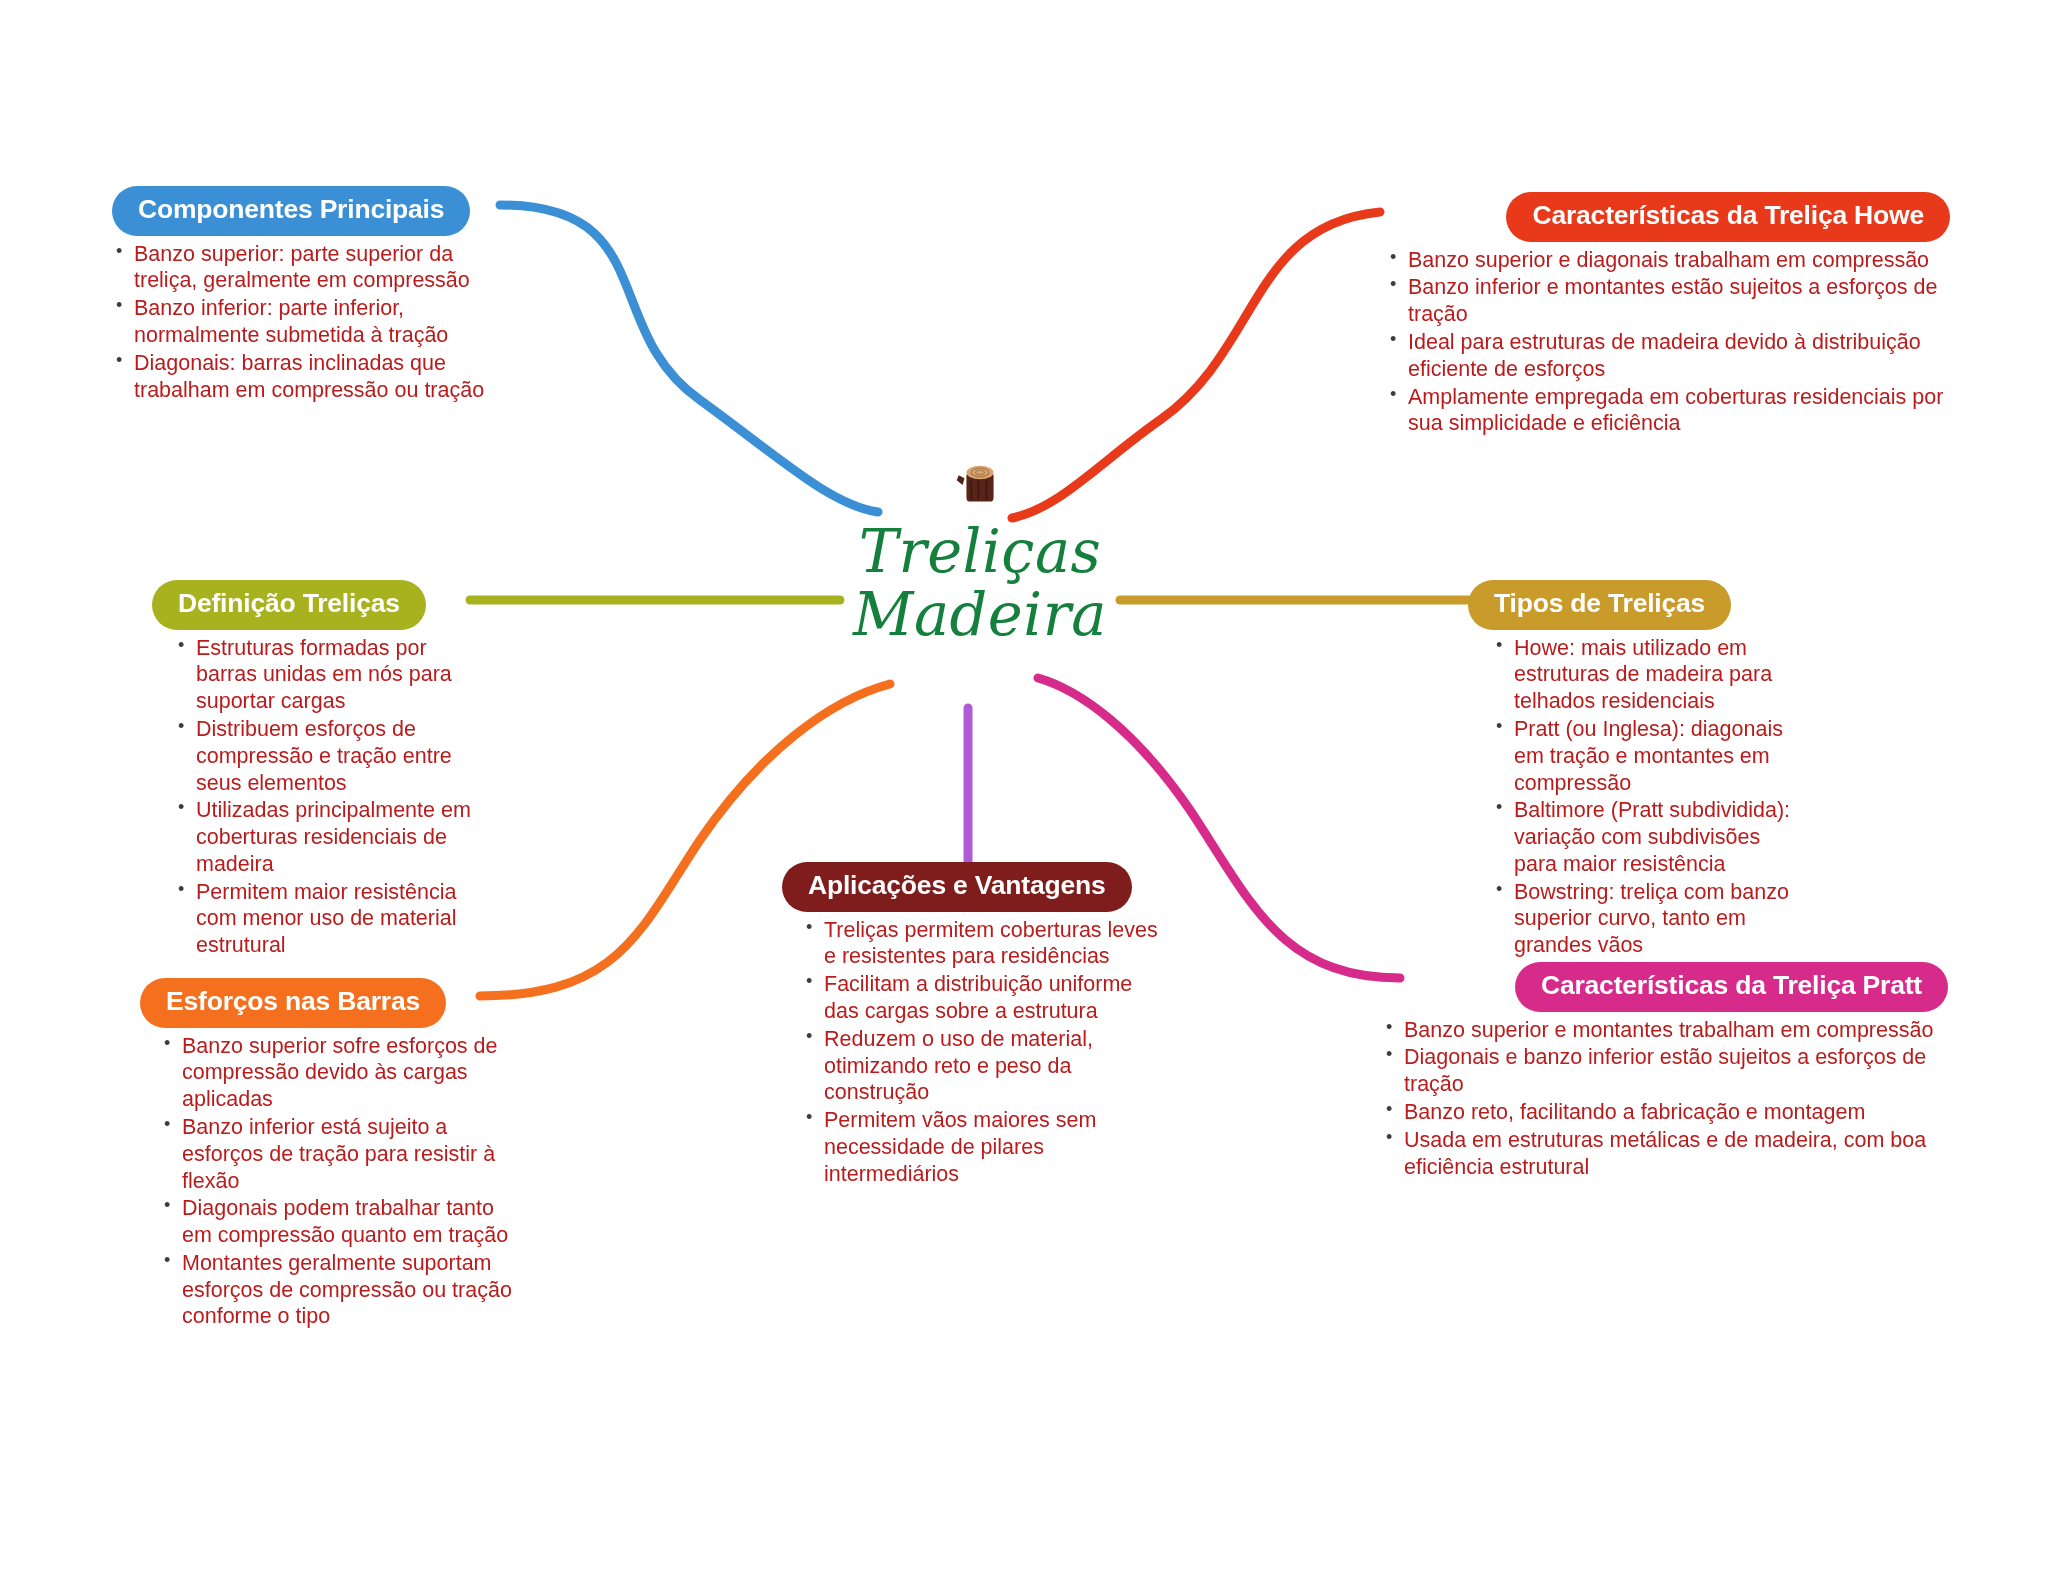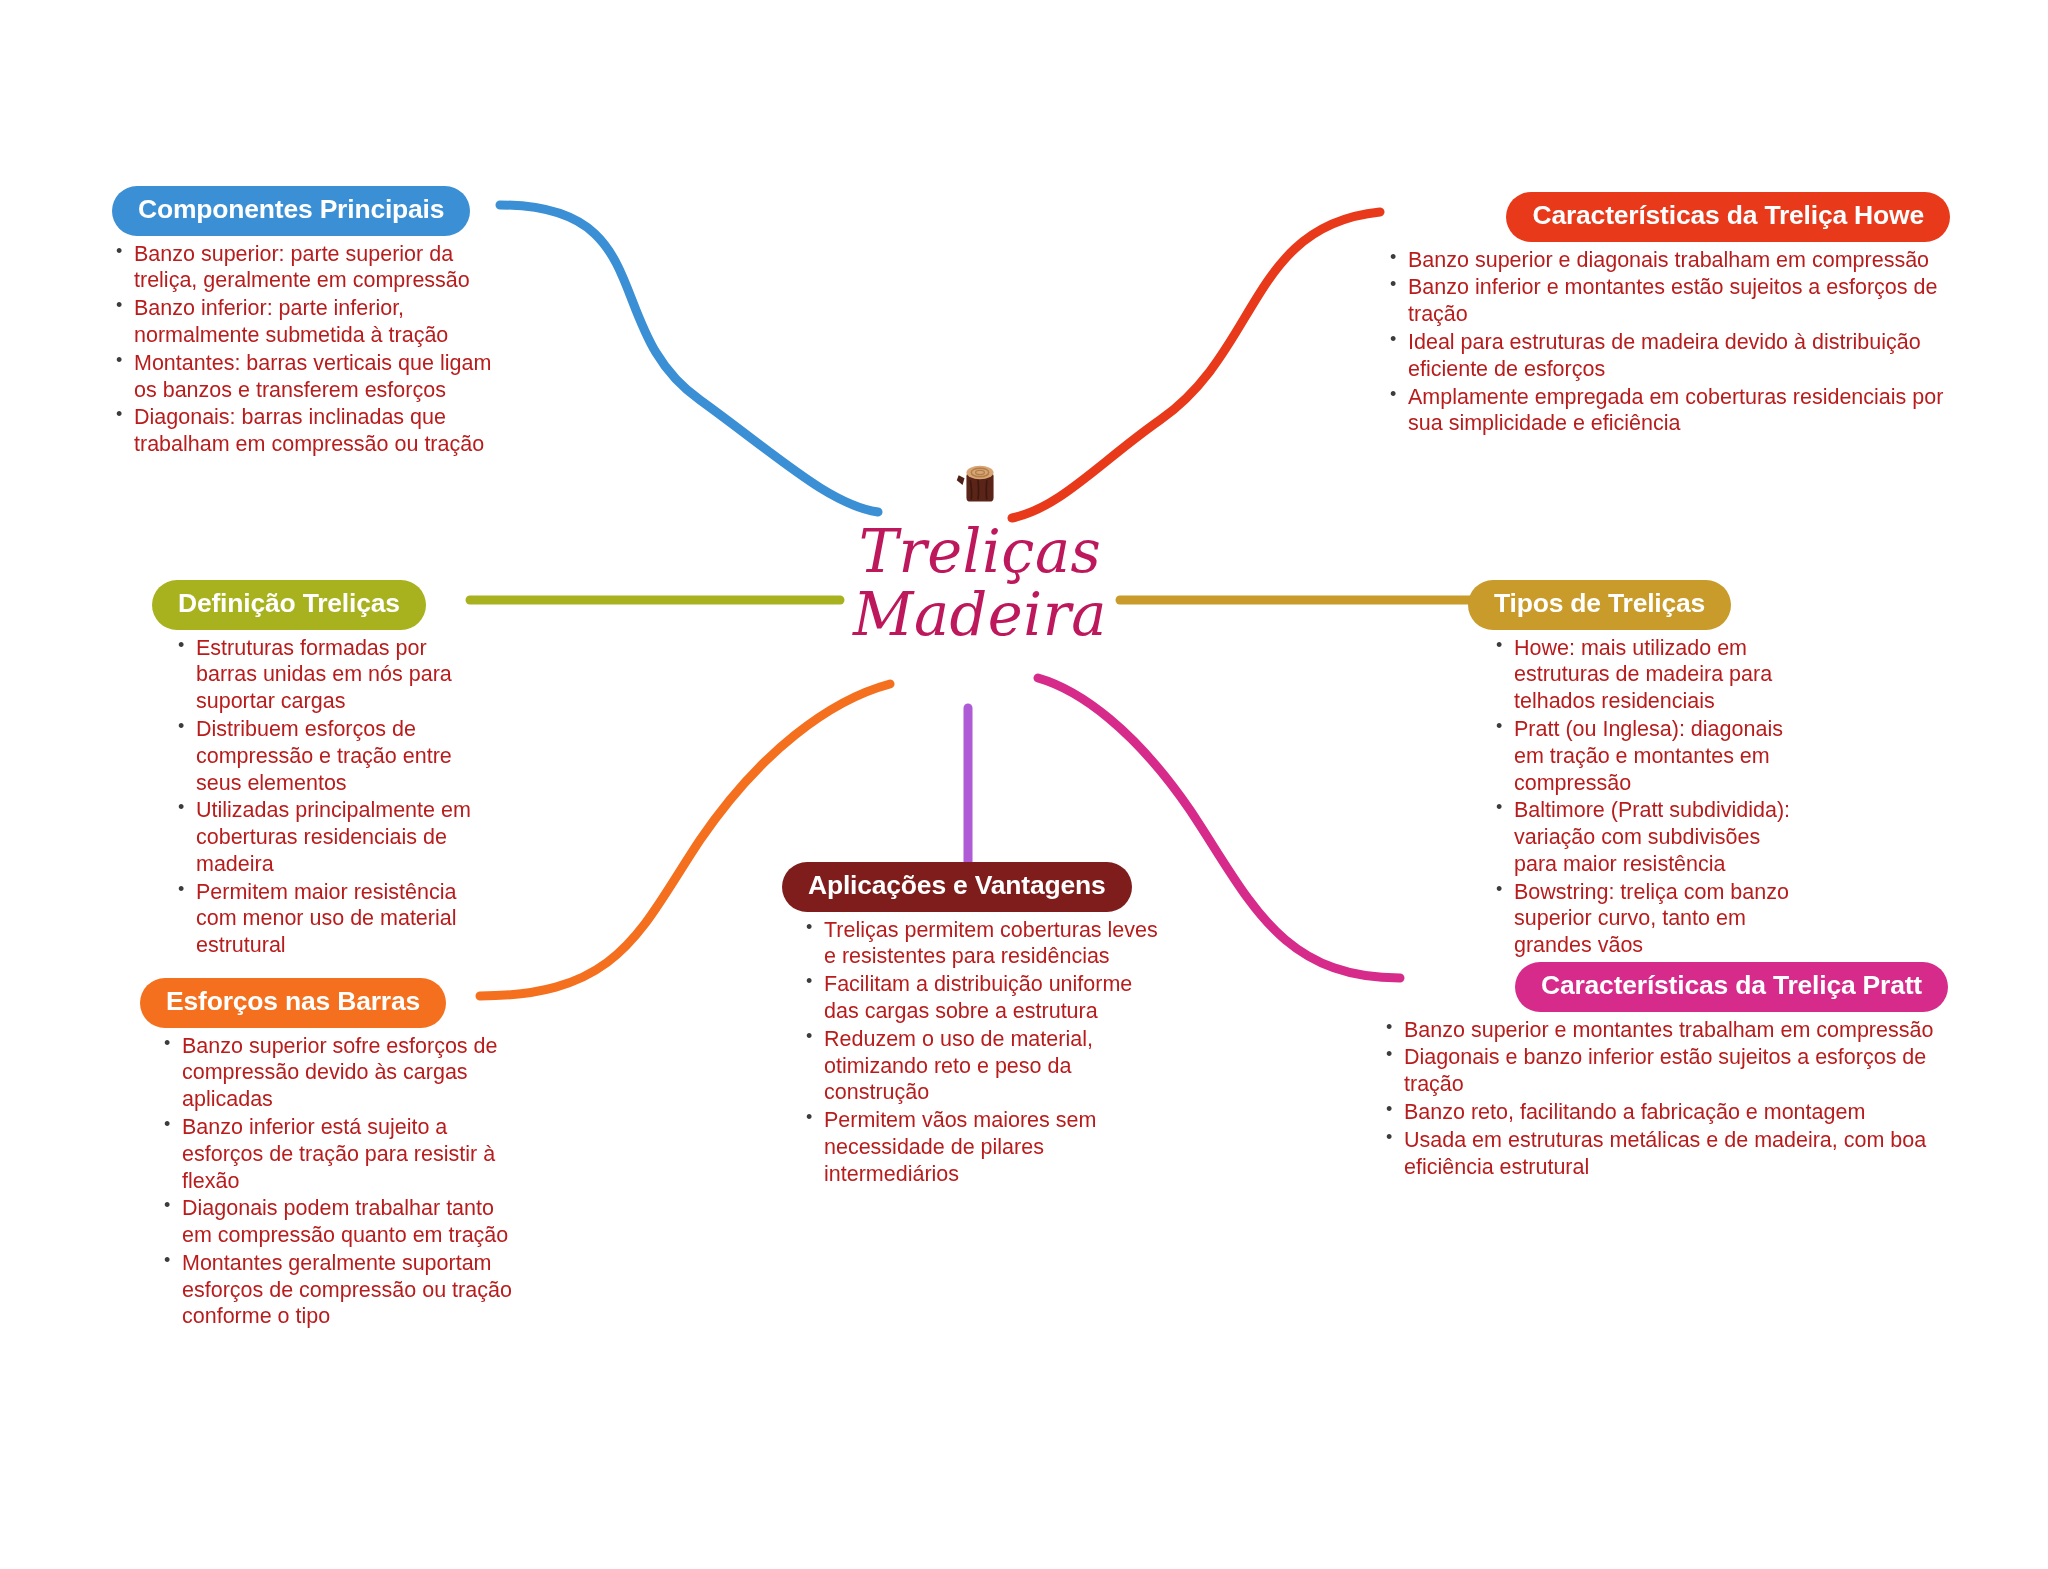--- a/index.html
+++ b/index.html
@@ -36,21 +36,21 @@
     line-height: 1;
     height: 62px;
     display: block;
   }
   .center-icon svg { display: inline-block; vertical-align: middle; }
   .center-title {
     font-family: "DejaVu Serif", "Liberation Serif", serif;
     font-style: italic;
     font-size: 59px;
     line-height: 1.07;
-    color: #be185d;
+    color: #15803d;
     letter-spacing: 0.5px;
     margin-top: 6px;
     white-space: pre-line;
   }
 
   
   .branch { position: absolute; }
   .pill {
     display: inline-block;
     border-radius: 999px;
@@ -144,21 +144,20 @@
 Madeira</div>
   </div>
 
   <div class="branch" id="b-componentes">
     <div class="pill-row left">
       <span class="pill" style="background: rgb(59, 143, 212);">Componentes Principais</span>
     </div>
     <ul class="items">
       <li>Banzo superior: parte superior da treliça, geralmente em compressão</li>
       <li>Banzo inferior: parte inferior, normalmente submetida à tração</li>
-      <li>Montantes: barras verticais que ligam os banzos e transferem esforços</li>
       <li>Diagonais: barras inclinadas que trabalham em compressão ou tração</li>
     </ul>
   </div>
 
   <div class="branch" id="b-howe">
     <div class="pill-row right">
       <span class="pill" style="background: rgb(232, 57, 27);">Características da Treliça Howe</span>
     </div>
     <ul class="items">
       <li>Banzo superior e diagonais trabalham em compressão</li>

